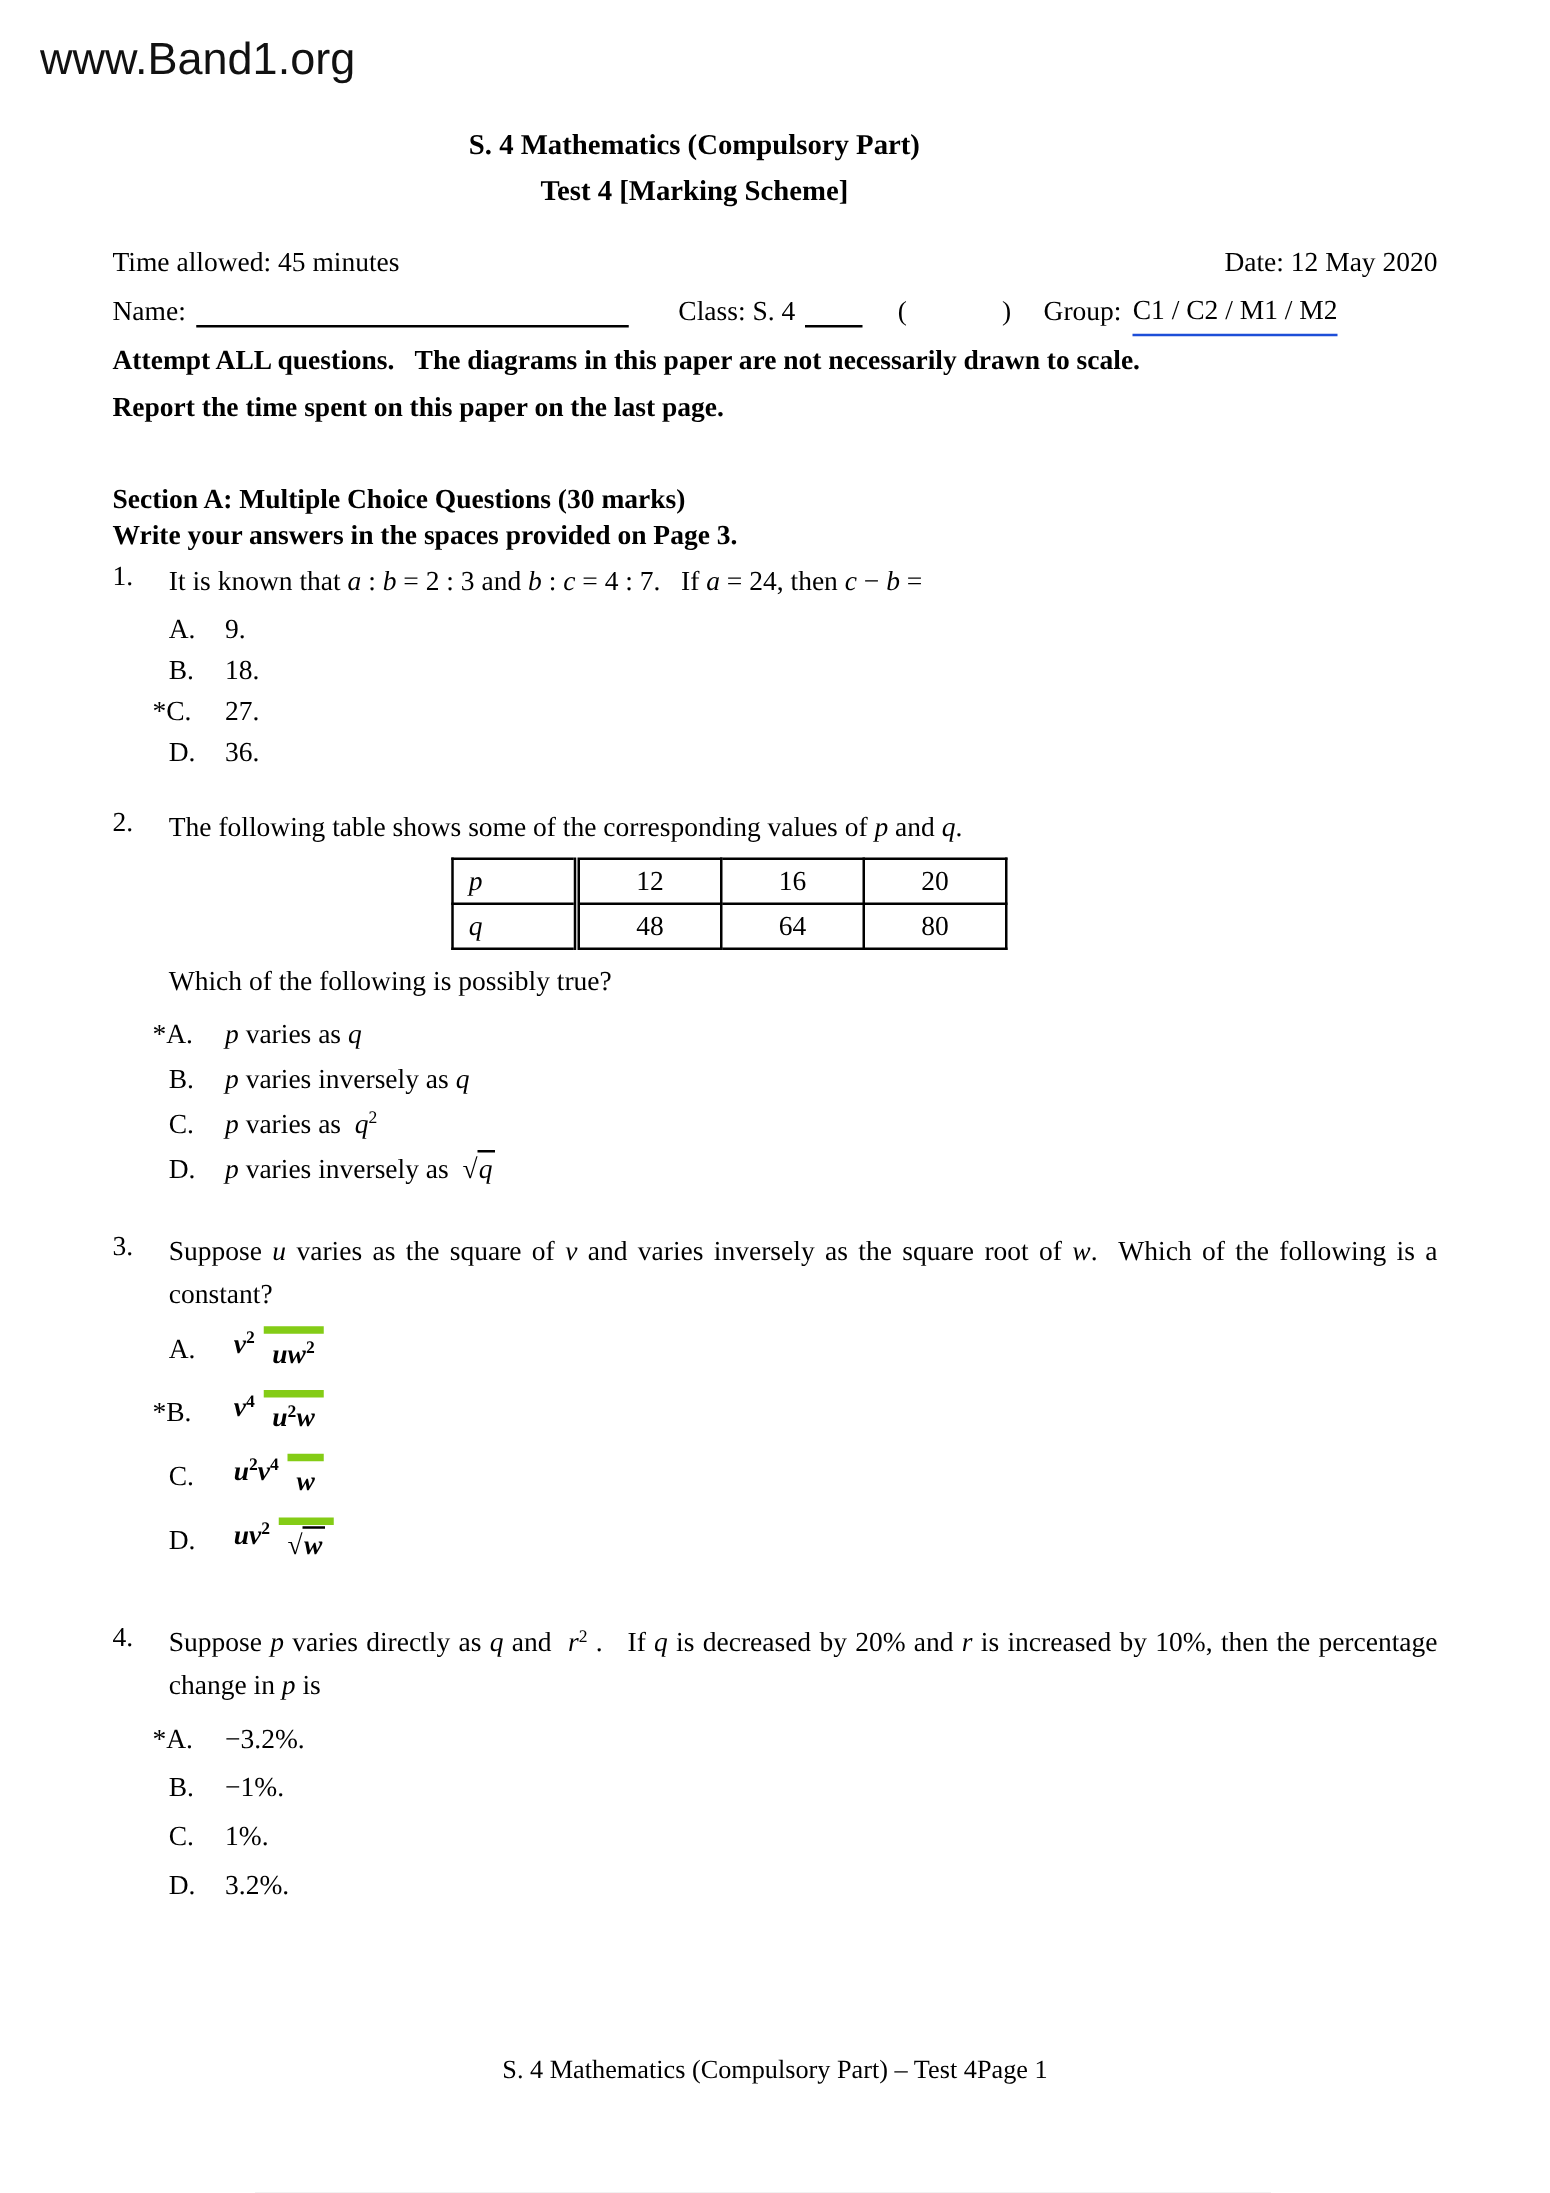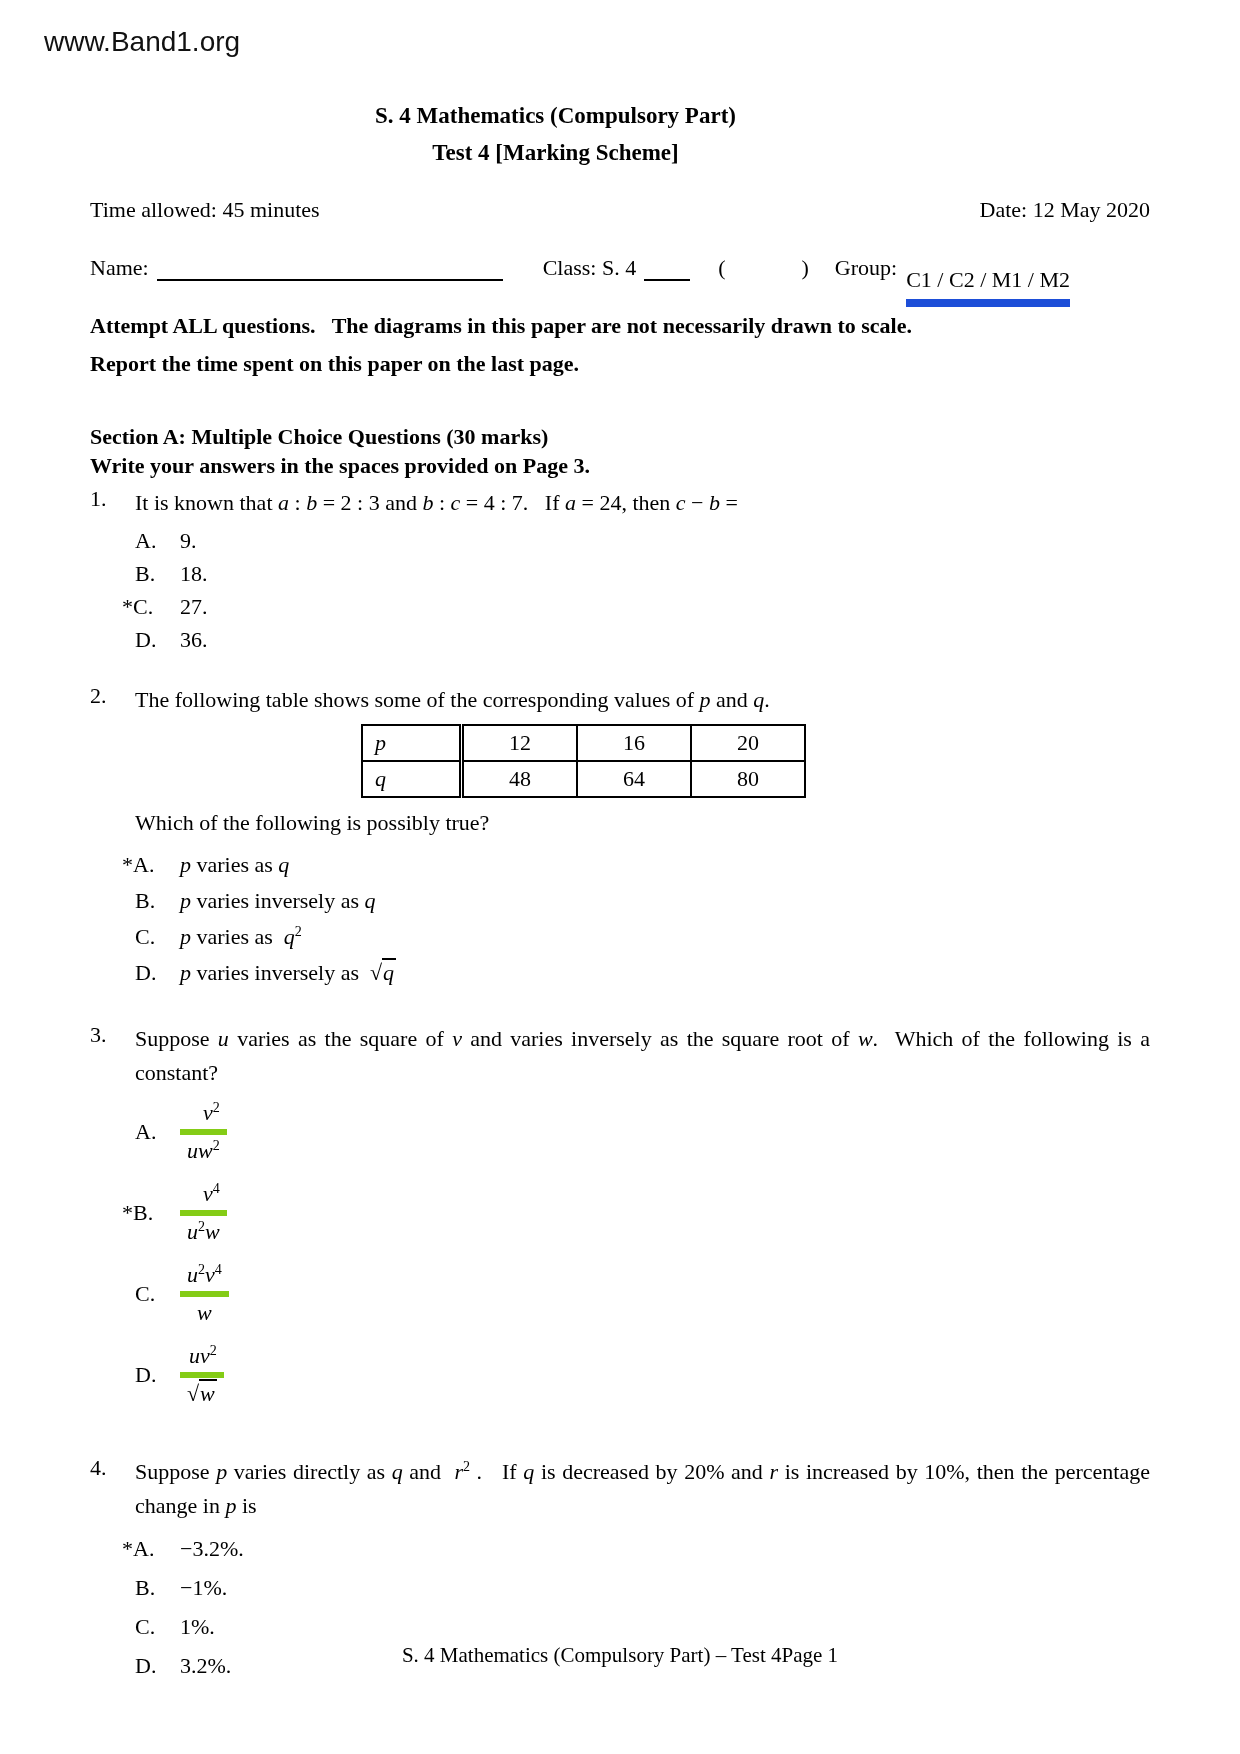--- a/index.html
+++ b/index.html
@@ -2,36 +2,36 @@
 <html><head>
 <meta charset="utf-8">
 <style>
   html,body{margin:0;padding:0;background:#e8e8e8;}
   .page{
     width:1240px;height:1754px;background:#ffffff;color:#000;
     font-family:"Liberation Serif",serif;font-size:22px;
     position:relative;margin:0 auto;box-sizing:border-box;overflow:hidden;
   }
   .watermark{
-    position:absolute;left:44px;top:26px;
-    font-family:"Liberation Sans",sans-serif;font-size:28px;color:#111;
+    position:absolute;left:32px;top:26px;
+    font-family:"Liberation Sans",sans-serif;font-size:36px;color:#111;
   }
   .titles{padding-top:97px;width:935px;margin-left:88px;text-align:center;}
   .title-line{font-weight:bold;font-size:23px;line-height:37px;}
   .content{padding:0 90px;}
   .meta-row{display:flex;justify-content:space-between;line-height:38px;margin-top:20px;}
   .name-row{display:flex;align-items:center;line-height:38px;white-space:nowrap;}
   .blank{display:inline-block;border-bottom:2px solid #000;height:23px;}
   .name-blank{width:346px;margin-left:8px;}
   .class-blank{width:46px;margin-left:8px;}
   .class-label{margin-left:40px;}
   .paren-open{margin-left:28px;}
   .paren-close{margin-left:76px;}
   .group-label{margin-left:26px;}
-  .group-value{margin-left:9px;border-bottom:8px solid #1d4ed8;margin-top:32px;}
+  .group-value{margin-left:9px;border-bottom:2px solid #1d4ed8;}
   .instr{font-weight:bold;line-height:38px;}
   .section-head{margin-top:39px;font-weight:bold;line-height:29px;}
   .q-row{display:flex;}
   .q-num{width:45px;flex-shrink:0;}
   .q-text{flex:1;text-align:justify;line-height:34px;}
   .options{margin-top:4px;}
   .option{display:flex;line-height:33px;padding-left:45px;}
   .opt-label{width:45px;flex-shrink:0;}
   .opt-label.starred{text-indent:-13px;}
   .opt-text{flex:1;}
@@ -45,21 +45,21 @@
   }
   .values-table td.var-cell{
     width:84px;text-align:left;padding-left:12px;font-style:italic;
     border-right:5px double #000;
   }
   .q2-text2{margin-left:45px;line-height:33px;margin-top:8px;}
   .q2 .options{margin-top:8px;}
   .q2 .option{line-height:36px;}
   .q3 .frac-option{display:flex;align-items:center;padding-left:45px;margin-top:15px;}
   .q3 .frac-option.first{margin-top:9px;}
-  .frac{display:inline-flex;flex-direction:column;align-items:flex-end;line-height:28px;}
+  .frac{display:inline-flex;align-items:flex-start;line-height:28px;font-weight:bold;}
   .frac .num{padding:0 7px 2px;}
   .frac .den{border-top:6px solid #84cc16;padding:2px 7px 0;align-self:stretch;text-align:center;}
   .q1{margin-top:6px;}
   .q2{margin-top:27px;}
   .q3{margin-top:31px;}
   .q4{margin-top:47px;}
   .q4 .options{margin-top:9px;}
   .q4 .option{margin-bottom:6px;}
   .footer{
     position:absolute;left:90px;right:90px;top:1642px;

